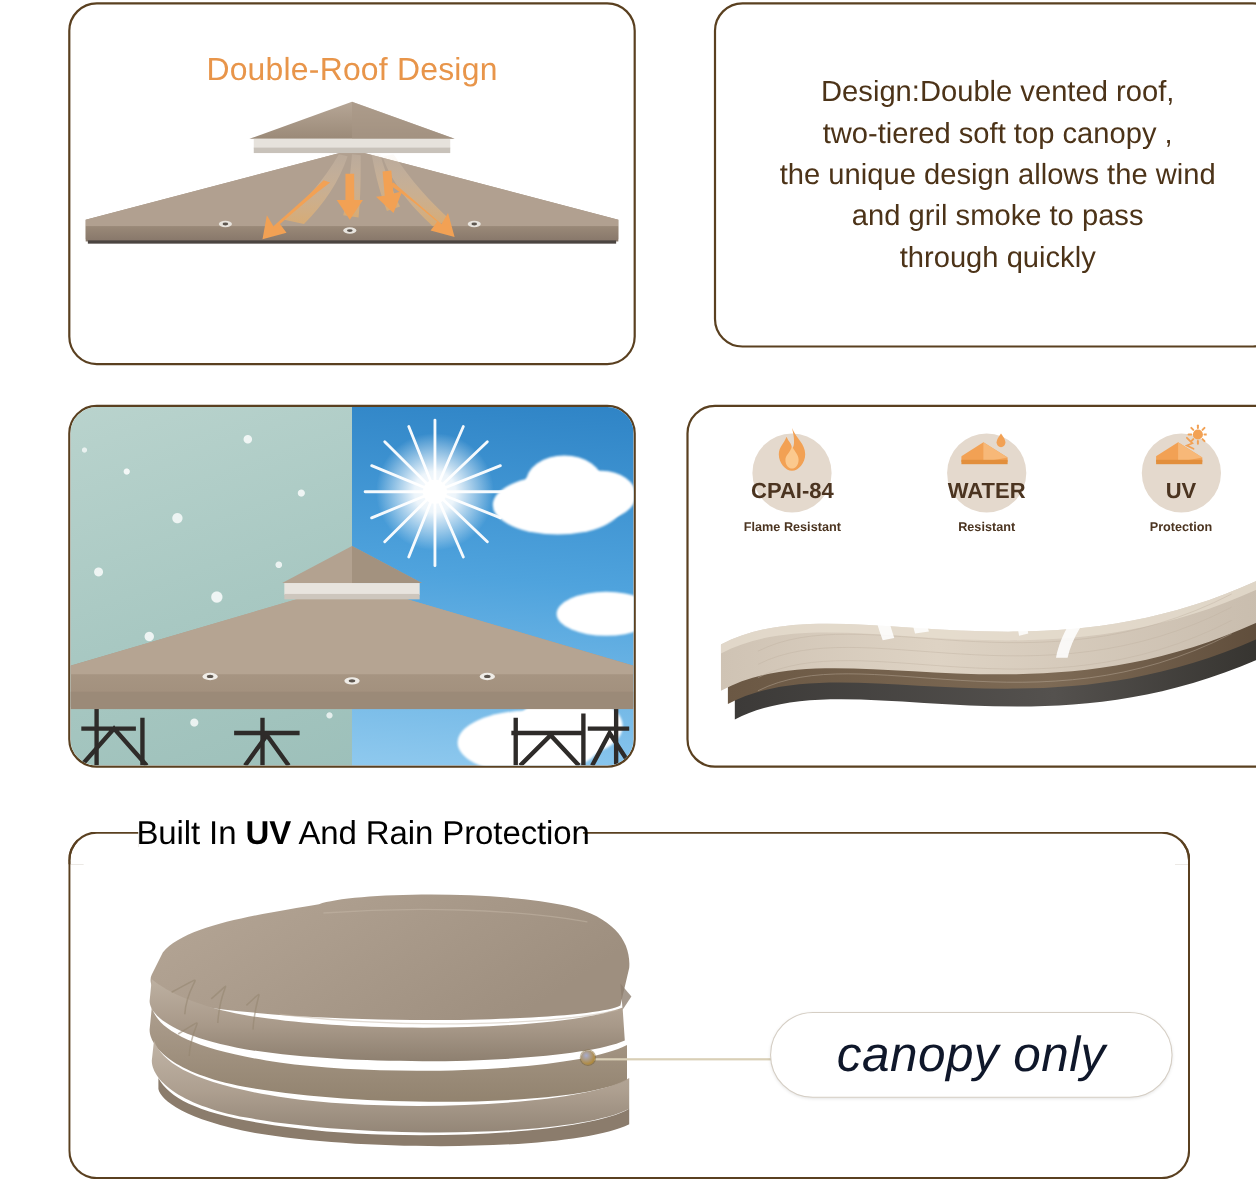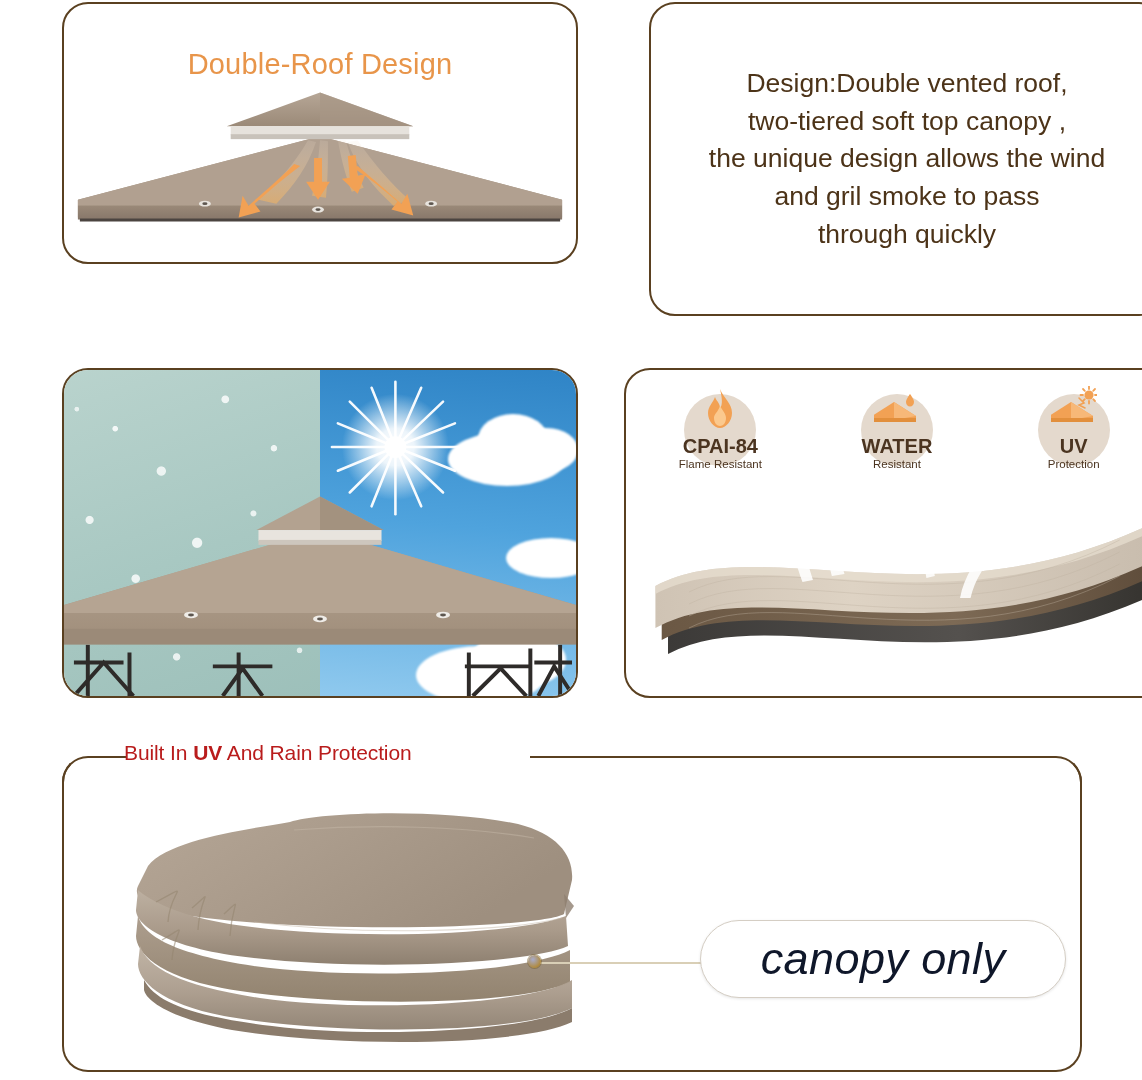--- a/index.html
+++ b/index.html
@@ -14,21 +14,21 @@
 
   .panel {
     position: absolute;
     background: #ffffff;
     border: 2px solid #5a4020;
     border-radius: 26px;
     overflow: hidden;
   }
 
   
-  #panel-roof { left: 62px; top: 2px; width: 516px; height: 262px; }
+  #panel-roof { left: 62px; top: 2px; width: 516px; height: 330px; }
   .roof-title {
     position: absolute; left: 0; top: 44px; width: 100%;
     text-align: center;
     font-size: 29px; letter-spacing: .2px;
     color: #e8954a;
   }
   .roof-art { position: absolute; left: 0; top: 74px; width: 100%; height: 160px; }
 
   
   #panel-desc { left: 624px; top: 2px; width: 516px; height: 314px; margin-left: 25px; }
@@ -85,21 +85,21 @@
     width: 72px; height: 72px; margin-left: -36px;
     border-radius: 50%; background: #e4d9cd; z-index: 0;
   }
   .badge-icon { position: relative; height: 46px; z-index: 2; }
   .badge-title {
     position: relative; z-index: 2;
     font-size: 20px; font-weight: bold; color: #4b3420; line-height: 1.05;
   }
   .badge-sub {
     position: relative; z-index: 2;
-    font-size: 11.5px; font-weight: normal; color: #4b3420; margin-top: 1px;
+    font-size: 11.5px; font-weight: bold; color: #4b3420; margin-top: 16px;
   }
   .fabric-art { position: absolute; left: 0; bottom: 0; width: 100%; height: 232px; z-index: 1; }
 
   
   #panel-product {
     left: 62px; top: 756px; width: 1020px; height: 316px;
     border-top-color: transparent;
   }
   
   .prod-border-left {
@@ -107,21 +107,21 @@
     border-top: 2px solid #5a4020; border-left: 2px solid #5a4020;
     border-top-left-radius: 26px; pointer-events: none;
   }
   .prod-border-right {
     position: absolute; left: 530px; top: 756px; right: 60px; height: 30px;
     border-top: 2px solid #5a4020; border-right: 2px solid #5a4020;
     border-top-right-radius: 26px; pointer-events: none;
   }
   .prod-title {
     position: absolute; left: 124px; top: 741px;
-    font-size: 21px; color: #b91c1c; white-space: nowrap; letter-spacing: -.1px;
+    font-size: 30px; color: #000000; white-space: nowrap; letter-spacing: -.1px;
   }
   .prod-title b { font-weight: bold; }
   .product-art { position: absolute; left: 40px; top: 36px; width: 500px; height: 260px; }
   .leader-line {
     position: absolute; left: 535px; top: 962px;
     width: 178px; height: 2px; background: #d9cfb6;
   }
   .leader-dot {
     position: absolute; left: 528px; top: 955px;
     width: 13px; height: 13px; border-radius: 50%;

